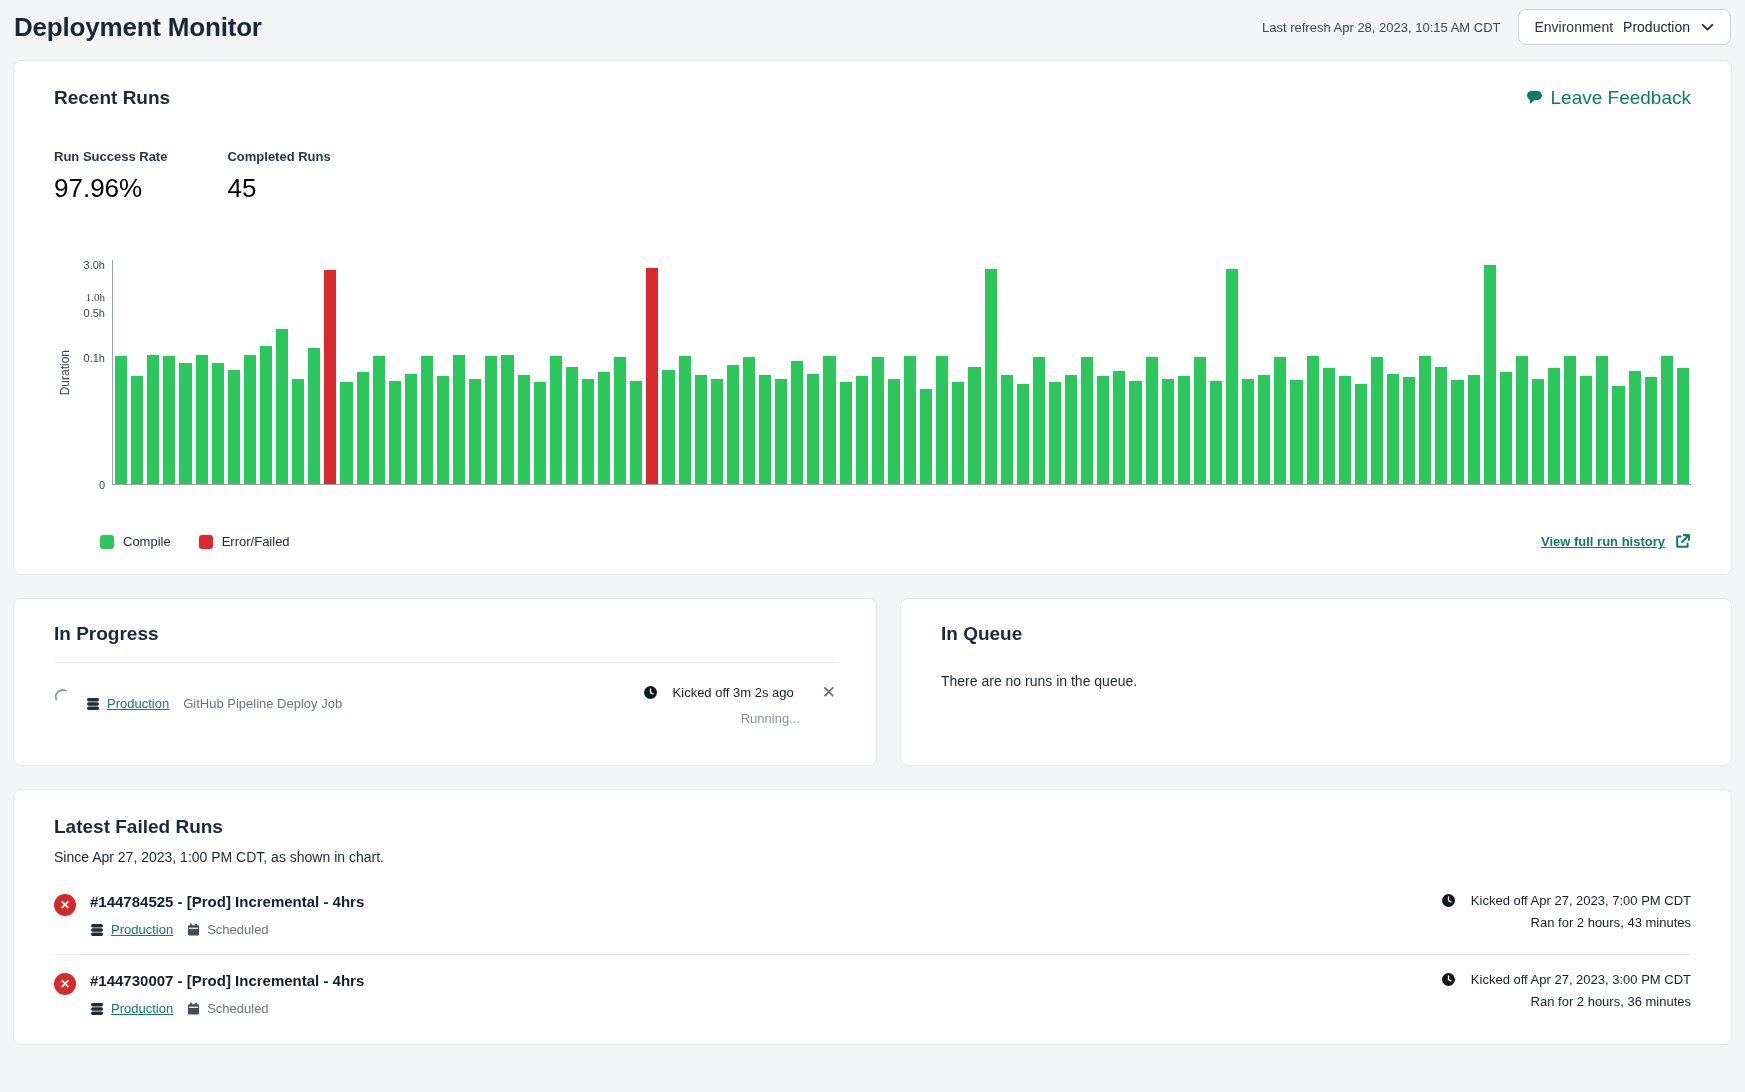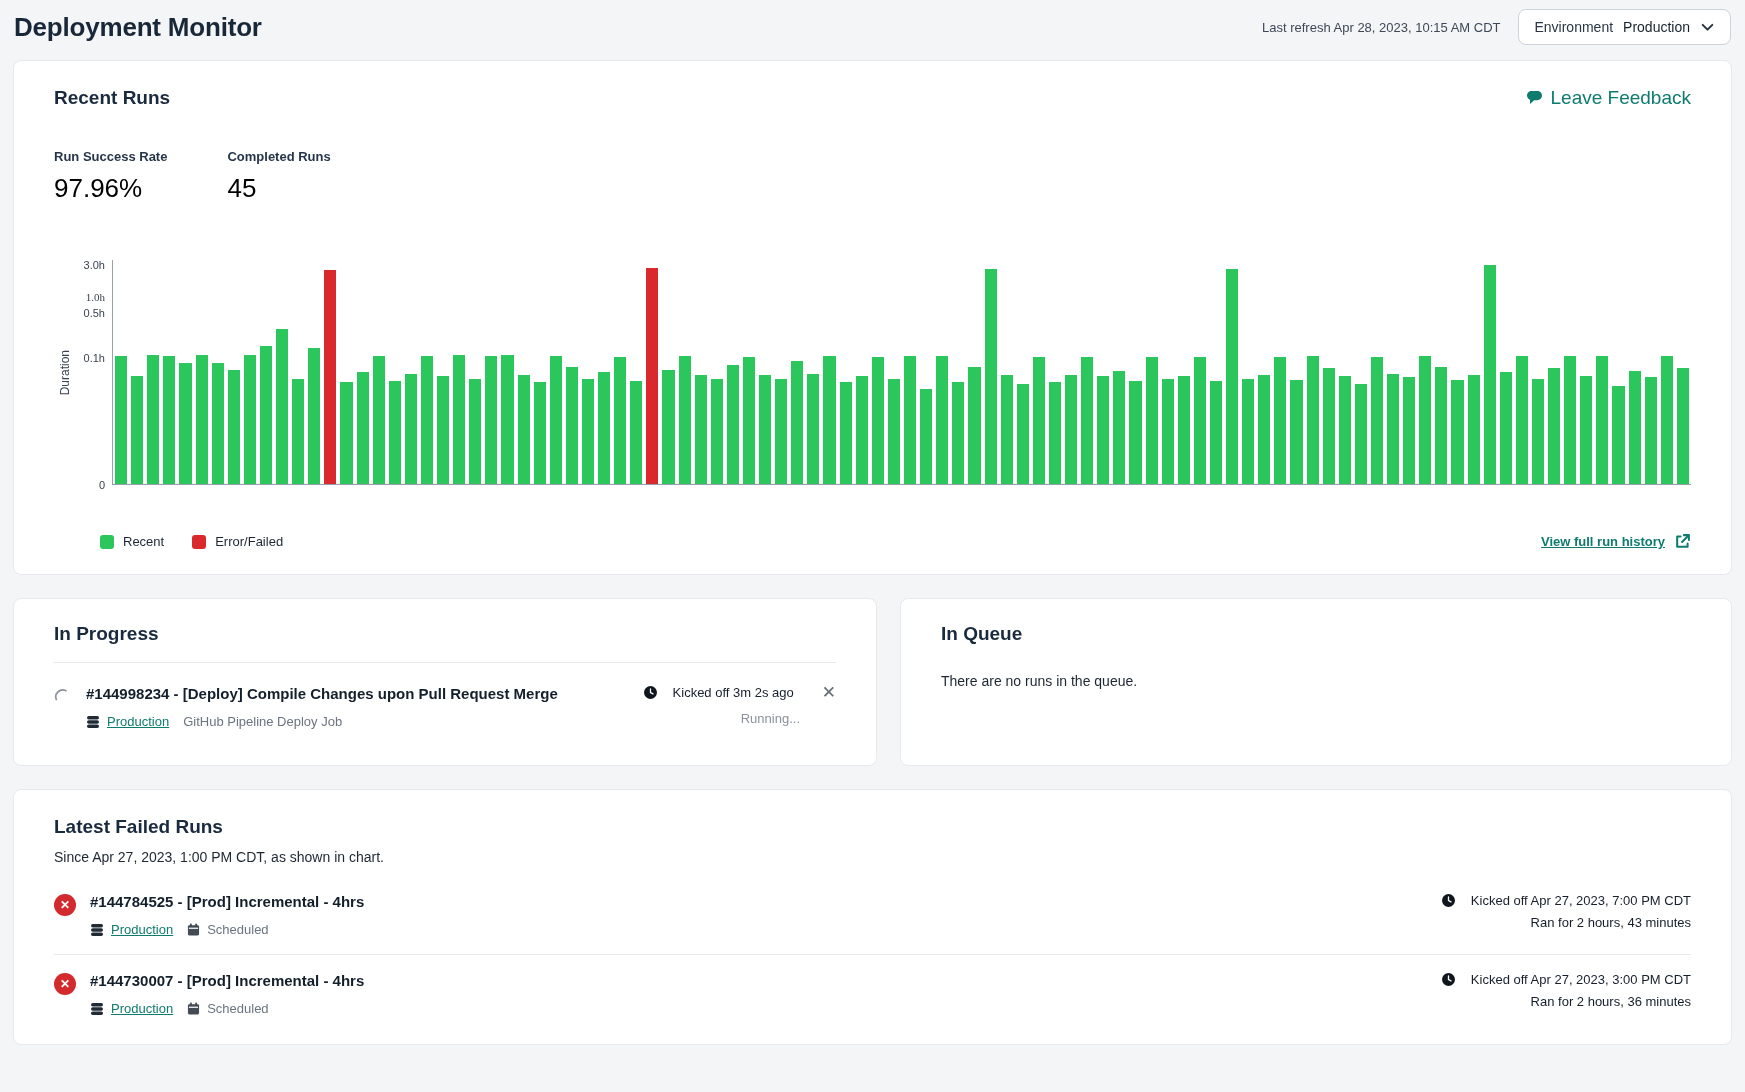--- a/index.html
+++ b/index.html
@@ -231,21 +231,21 @@
         <div class="bar" style="left: calc(98.9796% + 2px); width: calc(1.02041% - 4px); height: 115.57px; background: rgb(44, 199, 92);"></div>
       </div>
     <div></div>
       <div></div>
   </div>
 
   <div class="legend-row">
     <div class="legend">
         <div class="legend-item">
           <span class="legend-swatch" style="background: rgb(44, 199, 92);"></span>
-          <span>Recent</span>
+          <span>Compile</span>
         </div>
         <div class="legend-item">
           <span class="legend-swatch" style="background: rgb(217, 41, 45);"></span>
           <span>Error/Failed</span>
         </div>
       </div>
     <a class="history-link">
       <span class="hl-text">View full run history</span>
       <span class="icon">
         <svg width="17" height="17" viewBox="0 0 16 16" fill="none" stroke="#0e7b6e" stroke-width="1.9" stroke-linecap="round" stroke-linejoin="round">
@@ -262,21 +262,20 @@
   <div class="card" id="in-progress">
     <h2 class="card-title">In Progress</h2>
     <div class="divider"></div>
     <div class="run-row">
       <span class="icon" style="margin-top:3px">
         <svg width="18" height="18" viewBox="0 0 18 18" fill="none" stroke="#8d949c" stroke-width="1.7" stroke-linecap="round">
             <path d="M2.3 11.5A7 7 0 0 1 12 2.7"></path>
           </svg>
       </span>
       <div>
-        <div class="run-title">#144998234 - [Deploy] Compile Changes upon Pull Request Merge</div>
         <div class="run-meta-line">
           <a class="tag-link">
             <span class="icon">
               <svg width="14" height="14" viewBox="0 0 14 14" fill="#212b36">
                   <rect x="1" y="1" width="12" height="3.5" rx="1.75"></rect>
                   <rect x="1" y="5.3" width="12" height="3.5" rx="1.75"></rect>
                   <rect x="1" y="9.6" width="12" height="3.5" rx="1.75"></rect>
                 </svg>
             </span>
             <span class="tag-text">Production</span>

